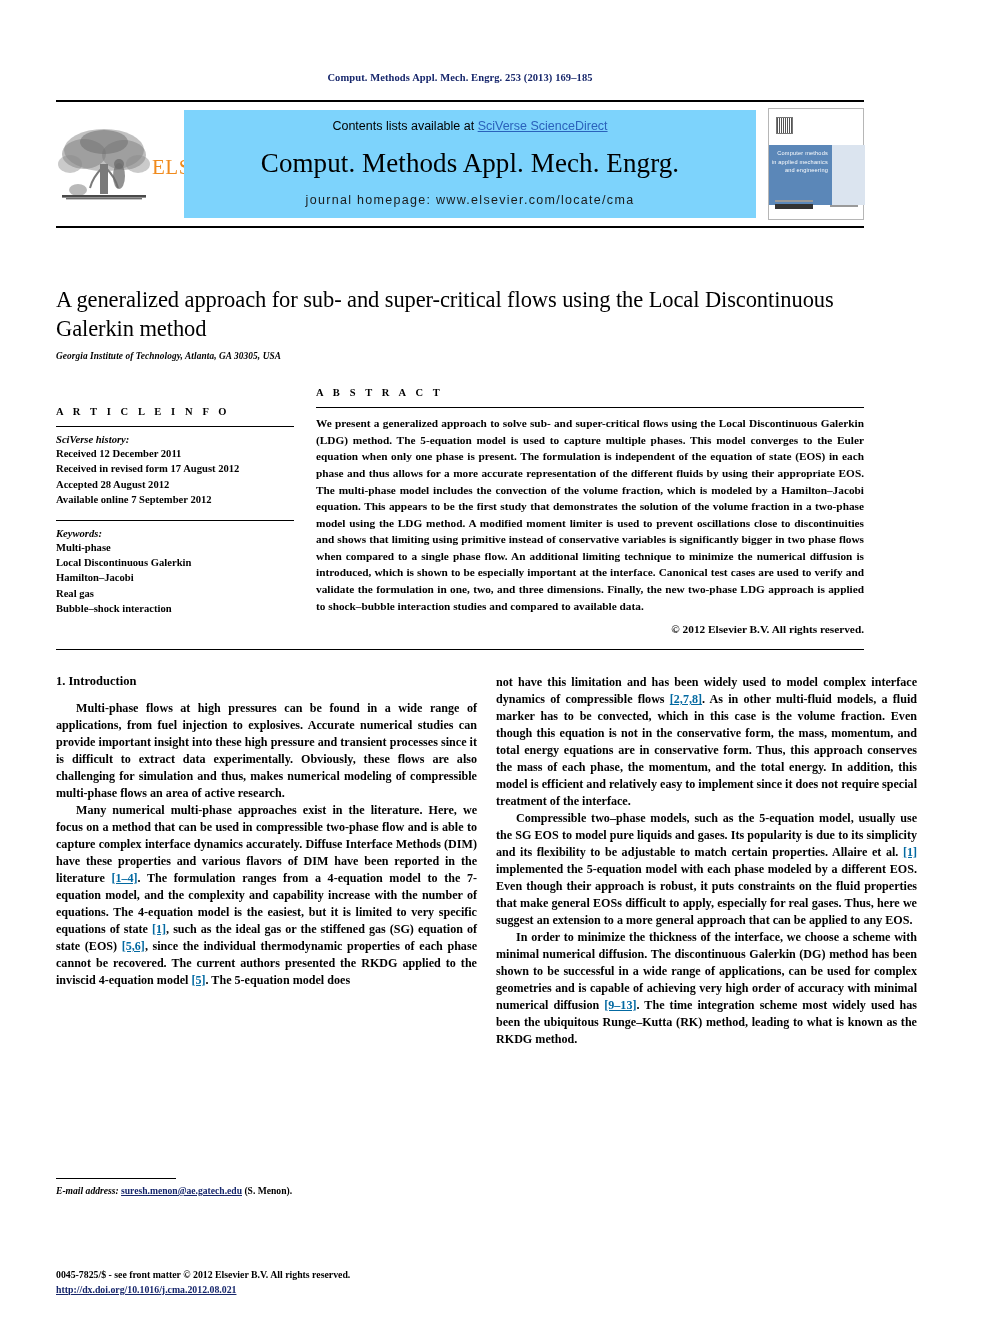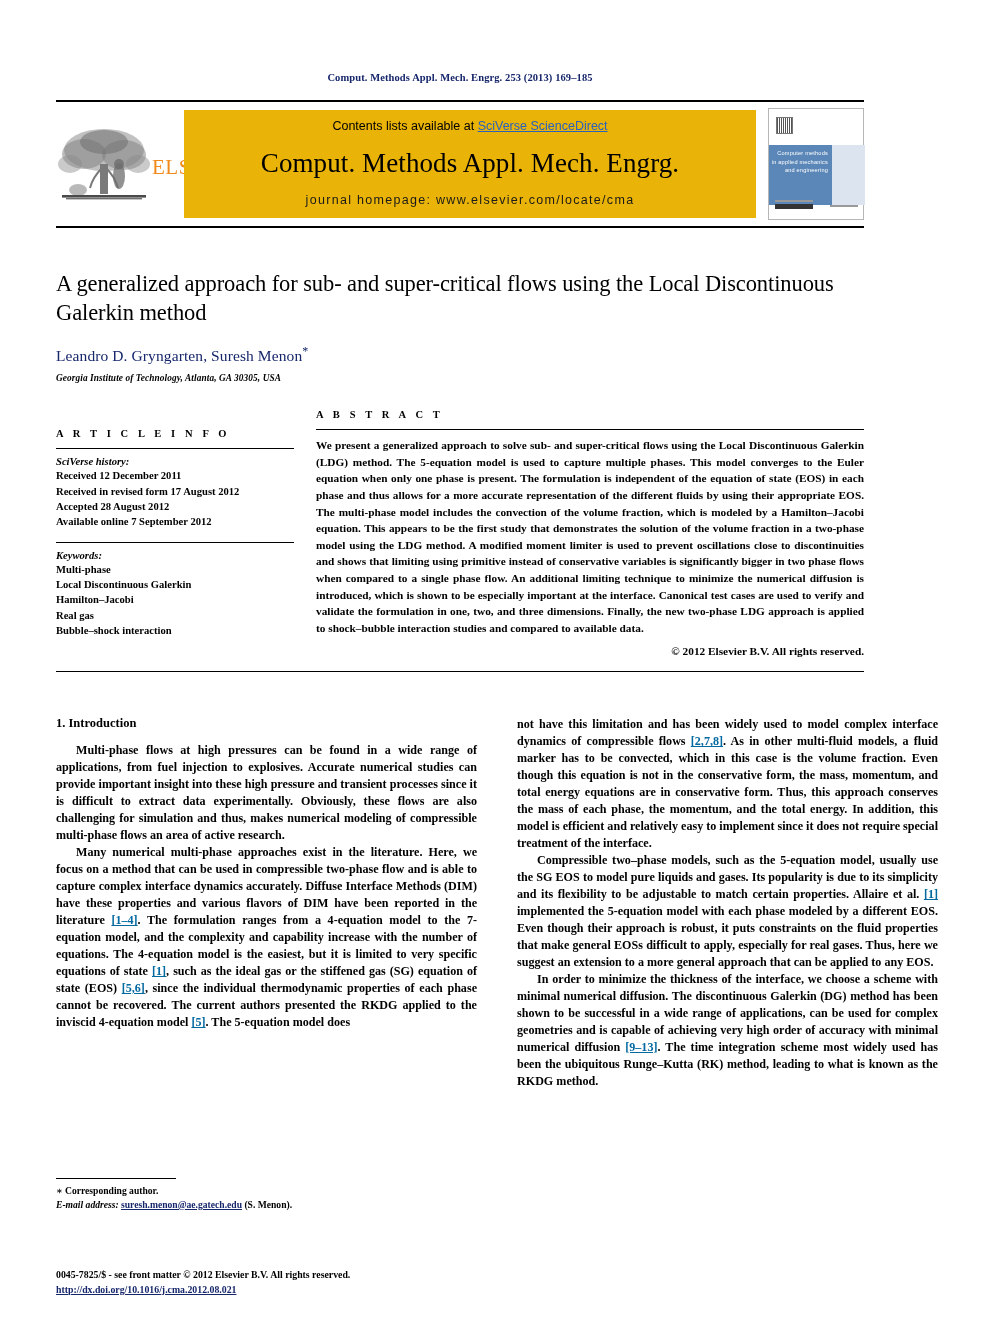--- a/index.html
+++ b/index.html
@@ -58,21 +58,21 @@
   .elsevier-word {
     font-family: "Liberation Serif", serif;
     font-size: 21px;
     letter-spacing: 0.5px;
     color: #f08a1c;
     line-height: 1;
     margin-top: 1px;
   }
   .contents-box {
     flex: 1 1 auto;
-    background: #eab308;
+    background: #7dd3fc;
     margin: 8px 4px 8px 10px;
     display: flex;
     flex-direction: column;
     justify-content: space-between;
     align-items: center;
     padding: 9px 0 11px 0;
     box-sizing: border-box;
   }
   .contents-line {
     font-size: 12.5px;
@@ -132,21 +132,21 @@
     position: absolute; bottom: 10px; left: 6px; width: 38px;
   }
   .cover-footer-l .l1 { height: 2px; background: #9a9a9a; margin-bottom: 2px; }
   .cover-footer-l .l2 { height: 5px; background: #333; }
   .cover-footer-r {
     position: absolute; bottom: 12px; right: 5px; width: 28px;
     height: 2px; background: #9a9a9a;
   }
 
   
-  .title-block { margin-top: 42px; }
+  .title-block { margin-top: 58px; }
   .paper-title {
     font-size: 22.5px;
     line-height: 1.27;
     font-weight: normal;
     margin: 0;
     color: #000;
     letter-spacing: -0.1px;
   }
   .authors {
     margin-top: 17px;
@@ -209,23 +209,23 @@
     text-align: right;
     font-weight: bold;
   }
   .after-abstract-rule {
     border-top: 1.6px solid #000;
     margin-top: 14px;
   }
 
   
   .body-cols {
-    margin-top: 44px;
-    display: flex;
-    gap: 40px;
+    margin-top: 24px;
+    display: flex;
+    gap: 19px;
     height: 470px;
   }
   .bcol { width: 421px; flex: 0 0 421px; position: relative; }
   .section-title {
     font-size: 12.5px;
     font-weight: bold;
     margin: 0 0 11px 0;
   }
   .para {
     font-size: 12.1px;
@@ -321,23 +321,20 @@
       <div class="cover-footer-l">
         <div class="l1"></div>
           <div class="l2"></div>
       </div>
       <div class="cover-footer-r"></div>
     </div>
   </div>
 
   <div class="title-block">
     <h1 class="paper-title">A generalized approach for sub- and super-critical flows using the Local Discontinuous Galerkin method</h1>
-    <div class="authors">
-      <span>Leandro D. Gryngarten, Suresh Menon</span><span class="star">*</span>
-    </div>
     <div class="affiliation">Georgia Institute of Technology, Atlanta, GA 30305, USA</div>
   </div>
 
   <div class="info-abstract">
 
     <div class="col-info">
       <div class="sec-head">A R T I C L E    I N F O</div>
       <div class="rule"></div>
       <div class="info-label">SciVerse history:</div>
       <div class="info-line">Received 12 December 2011</div>
@@ -375,21 +372,20 @@
       <div id="right-paras">
           <div class="para" style="text-indent: 0px;">not have this limitation and has been widely used to model complex interface dynamics of compressible flows <a class="ref" href="#">[2,7,8]</a>. As in other multi-fluid models, a fluid marker has to be convected, which in this case is the volume fraction. Even though this equation is not in the conservative form, the mass, momentum, and total energy equations are in conservative form. Thus, this approach conserves the mass of each phase, the momentum, and the total energy. In addition, this model is efficient and relatively easy to implement since it does not require special treatment of the interface.</div>
           <div class="para">Compressible two–phase models, such as the 5-equation model, usually use the SG EOS to model pure liquids and gases. Its popularity is due to its simplicity and its flexibility to be adjustable to match certain properties. Allaire et al. <a class="ref" href="#">[1]</a> implemented the 5-equation model with each phase modeled by a different EOS. Even though their approach is robust, it puts constraints on the fluid properties that make general EOSs difficult to apply, especially for real gases. Thus, here we suggest an extension to a more general approach that can be applied to any EOS.</div>
           <div class="para">In order to minimize the thickness of the interface, we choose a scheme with minimal numerical diffusion. The discontinuous Galerkin (DG) method has been shown to be successful in a wide range of applications, can be used for complex geometries and is capable of achieving very high order of accuracy with minimal numerical diffusion <a class="ref" href="#">[9–13]</a>. The time integration scheme most widely used has been the ubiquitous Runge–Kutta (RK) method, leading to what is known as the RKDG method.</div>
         </div>
     </div>
   </div>
 
   <div class="footnote">
     <div class="footnote-rule"></div>
-    <div class="footnote-line">∗ Corresponding author.</div>
     <div class="footnote-line">
       <span class="em">E-mail address:</span>
       <a class="mail-link" href="#">suresh.menon@ae.gatech.edu</a><span> (S. Menon).</span>
     </div>
   </div>
 
   <div class="page-footer">
     <div>0045-7825/$ - see front matter © 2012 Elsevier B.V. All rights reserved.</div>
     <a class="doi-link" href="#">http://dx.doi.org/10.1016/j.cma.2012.08.021</a>
   </div>

